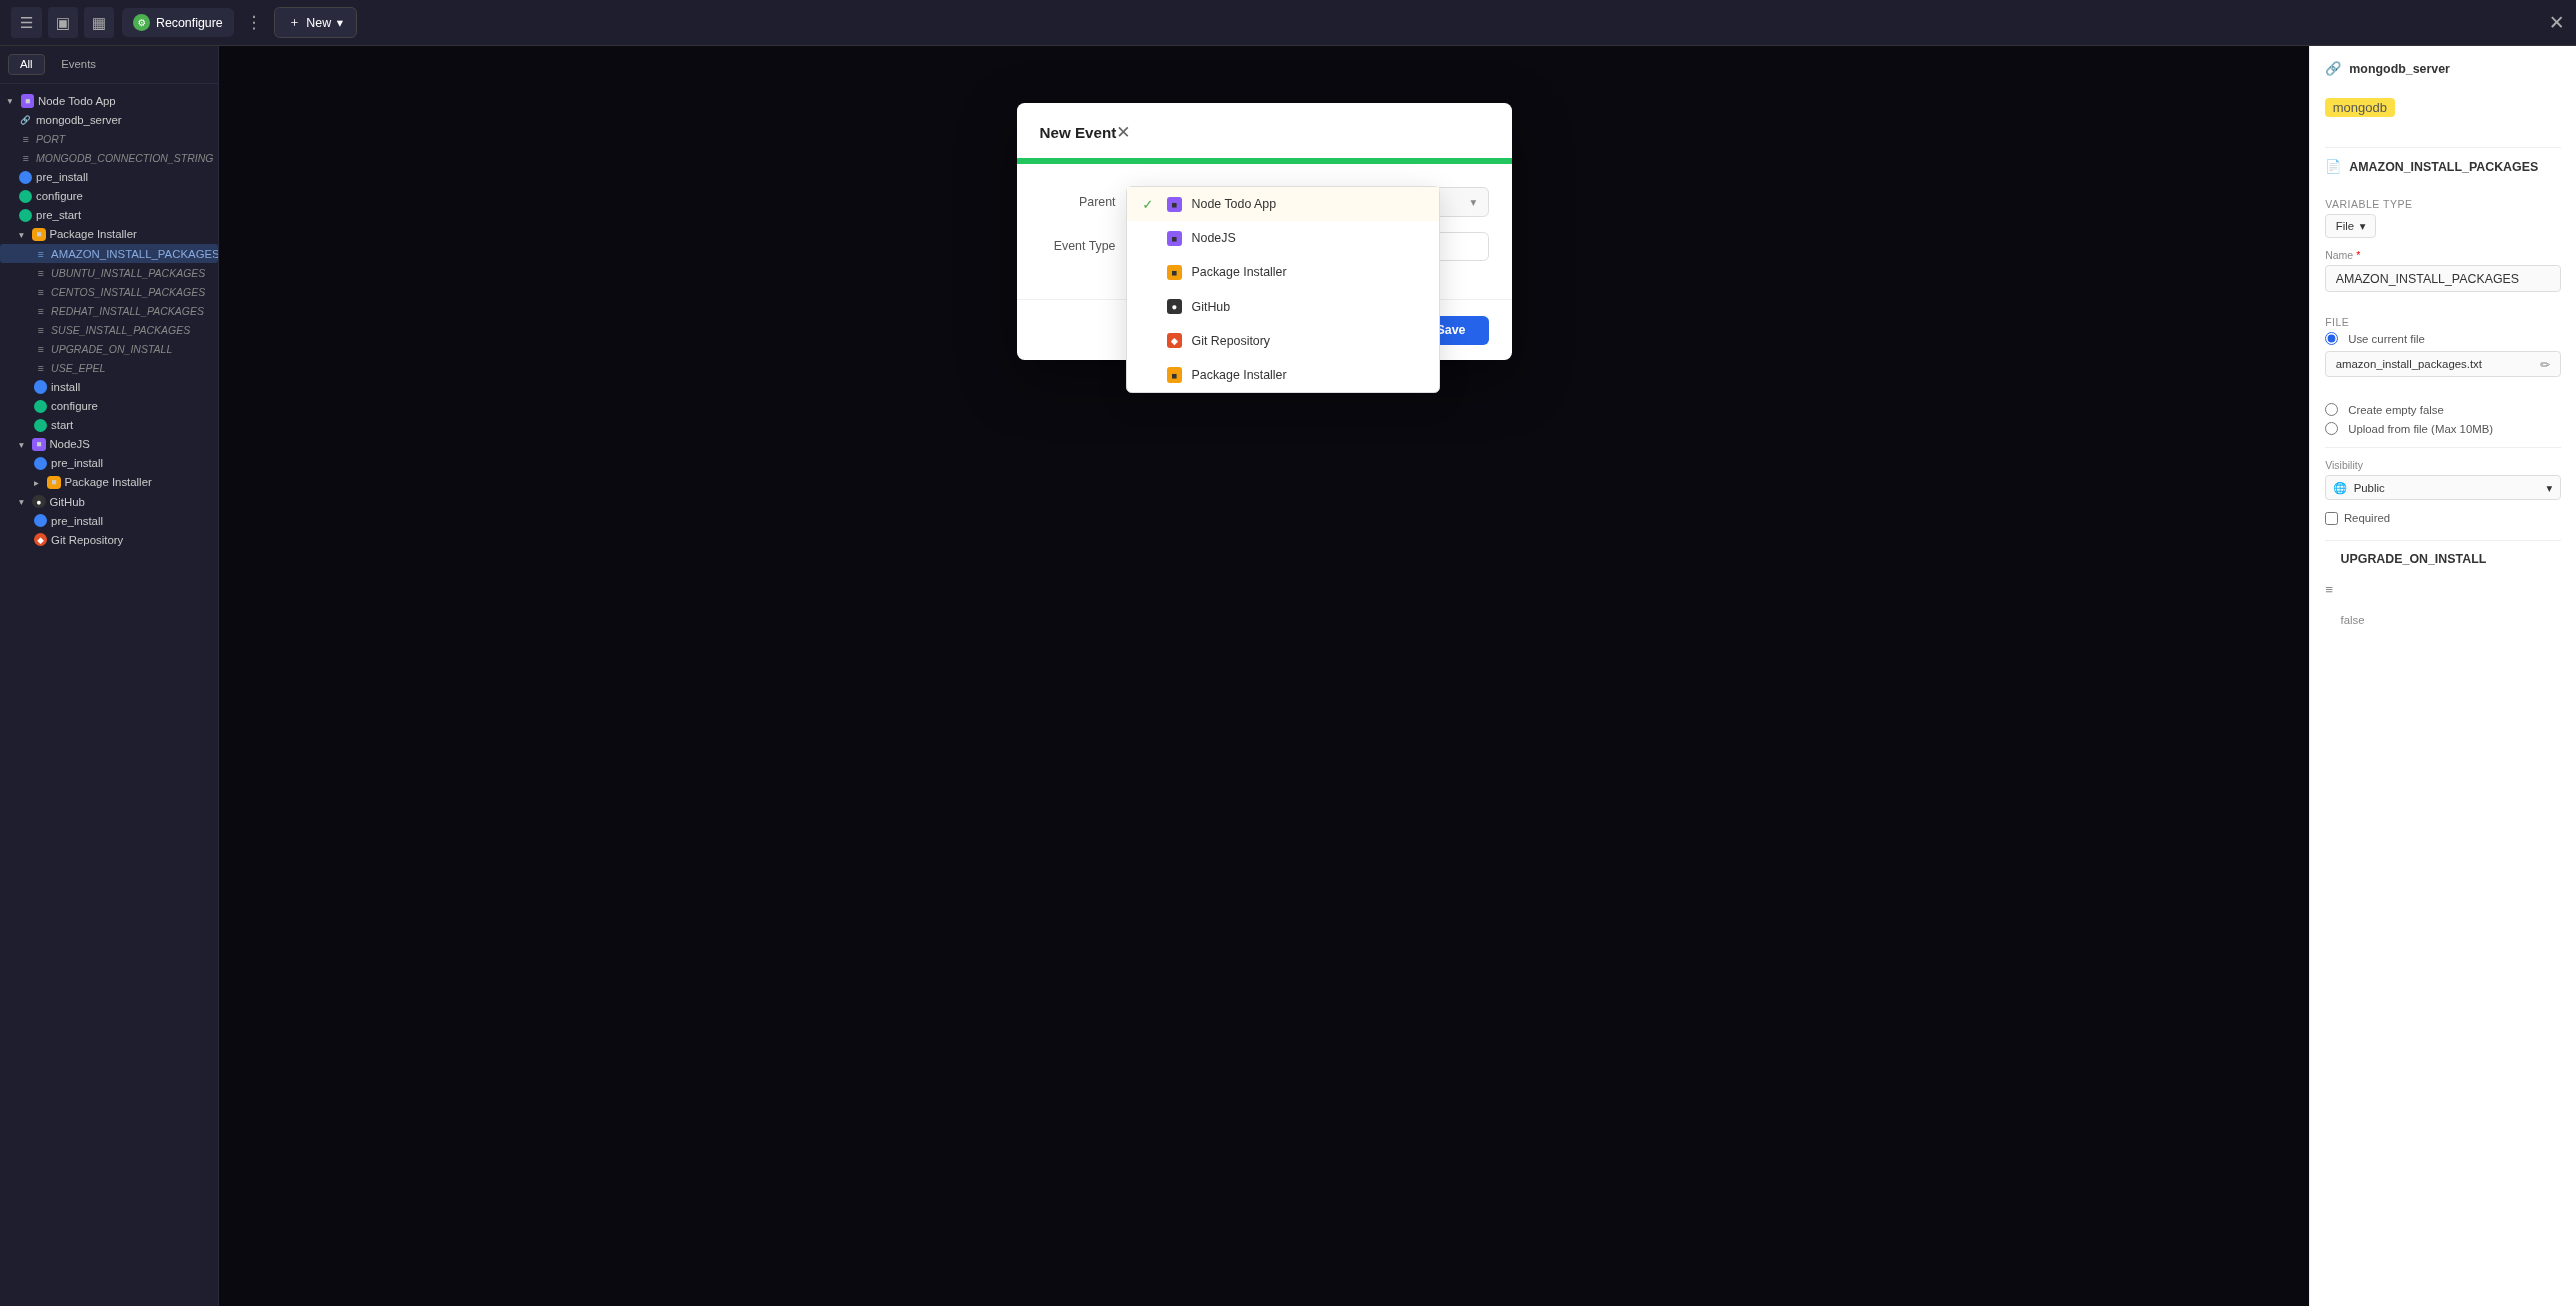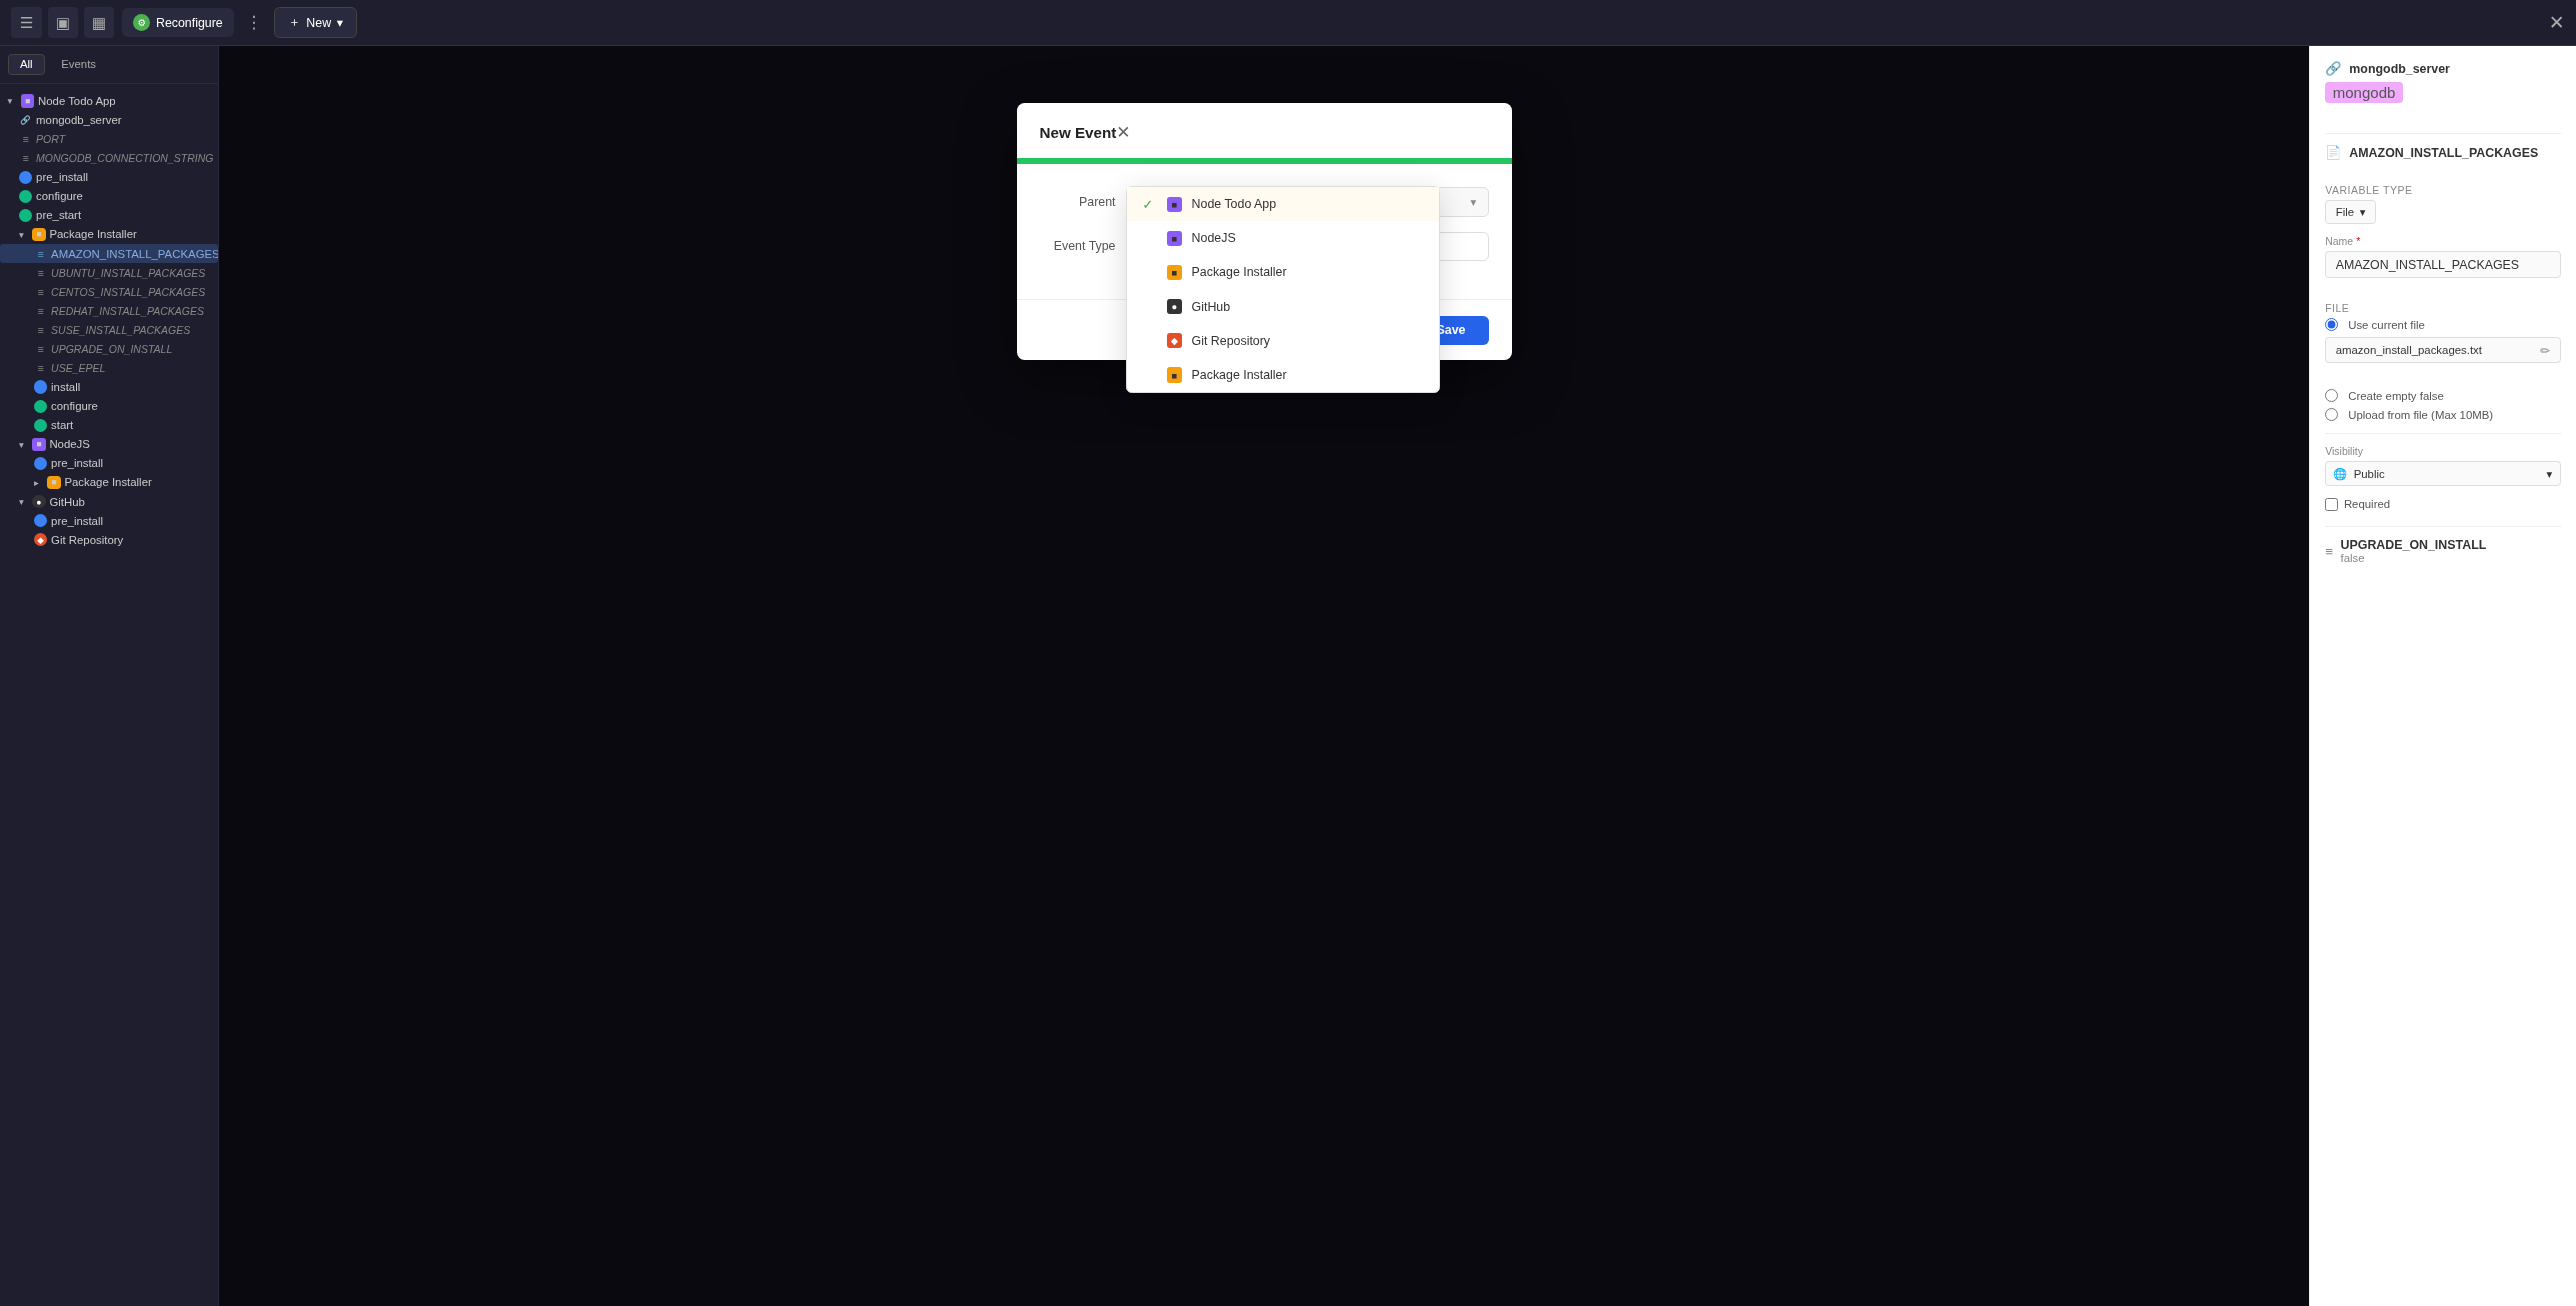--- a/index.html
+++ b/index.html
@@ -105,39 +105,39 @@
     
     .modal-footer { display: flex; align-items: center; justify-content: flex-end; padding: 15.2px 23px; gap: 7.6px; border-top: 1px solid #eee; }
     .btn-save { background: #2563EB; color: #fff; border: none; border-radius: 5.7px; padding: 7.6px 23px; font-size: 12.4px; font-weight: 600; cursor: pointer; }
 
     
     .right-panel { width: 267px; background: #fff; border-left: 1px solid #eee; overflow-y: auto; flex-shrink: 0; padding: 15.2px; }
     .rp-section { margin-bottom: 19px; }
     .rp-item-header { display: flex; align-items: center; gap: 7.6px; margin-bottom: 5.7px; }
     .rp-icon { color: #888; font-size: 13.3px; }
     .rp-title { font-size: 12.4px; font-weight: 600; color: #333; }
-    .rp-badge { background: #f0abfc; border-radius: 3.8px; padding: 1.9px 7.6px; font-size: 15px; color: #555; display: inline-block; margin-bottom: 11.4px; }
+    .rp-badge { background: #fde047; border-radius: 3.8px; padding: 1.9px 7.6px; font-size: 13px; color: #555; display: inline-block; margin-bottom: 11.4px; margin-top: 16px; }
     .rp-field-label { font-size: 10.5px; color: #888; margin-bottom: 3.8px; font-weight: 500; text-transform: uppercase; letter-spacing: 0.5px; margin-top: 24px; }
     .rp-name-label { font-size: 10.5px; color: #888; margin-bottom: 3.8px; font-weight: 500; }
     .rp-name-required { color: red; }
     .rp-name-value { font-size: 12.4px; color: #333; border: 1px solid #ddd; border-radius: 3.8px; padding: 5.7px 9.5px; margin-bottom: 11.4px; background: #fafafa; }
     .rp-section-divider { border-top: 1px solid #eee; margin: 11.4px 0; }
     .rp-radio-group { display: flex; flex-direction: column; gap: 5.7px; }
     .rp-radio-item { display: flex; align-items: center; gap: 10px; font-size: 11.4px; color: #555; }
     .rp-radio-item input[type=radio] { accent-color: #2563EB; }
     .rp-file-edit { display: flex; align-items: center; gap: 5.7px; border: 1px solid #ddd; border-radius: 3.8px; padding: 4.8px 9.5px; margin-bottom: 26px; background: #fafafa; }
     .rp-file-name { font-size: 11.4px; color: #333; flex: 1; }
     .rp-edit-icon { color: #888; font-size: 12.4px; cursor: pointer; }
     .rp-visibility-label { font-size: 10.5px; color: #888; margin-bottom: 3.8px; }
     .rp-select { border: 1px solid #ddd; border-radius: 3.8px; padding: 4.8px 7.6px; font-size: 11.4px; background: #fafafa; display: flex; align-items: center; gap: 5.7px; margin-bottom: 11.4px; }
     .rp-checkbox-row { display: flex; align-items: center; gap: 5.7px; font-size: 11.4px; color: #555; margin-bottom: 15.2px; }
     .rp-section-row { display: flex; align-items: center; gap: 7.6px; margin-bottom: 3.8px; }
     .rp-list-icon { color: #888; font-size: 13.3px; }
     .rp-item-name { font-size: 12.4px; font-weight: 600; color: #333; }
-    .rp-item-value { font-size: 11.4px; color: #888; }
+    .rp-item-value { font-size: 11.4px; color: #888; margin-top: 48px; }
   </style>
 </head>
 <body>
 
 <div class="topbar">
   <div class="topbar-icons">
     <button class="topbar-icon-btn">☰</button>
     <button class="topbar-icon-btn">▣</button>
     <button class="topbar-icon-btn">▦</button>
   </div>

